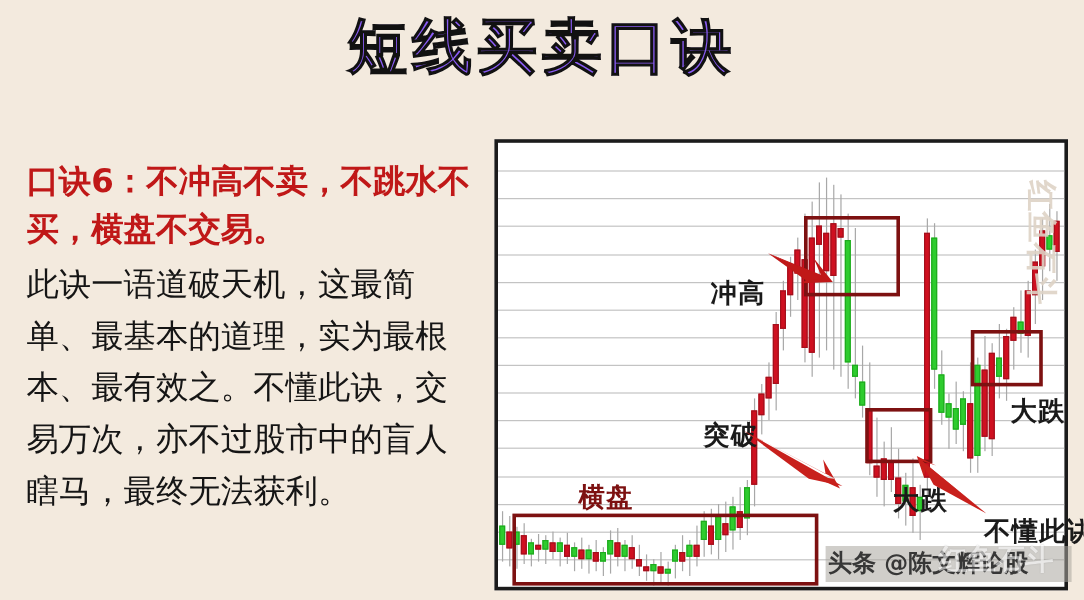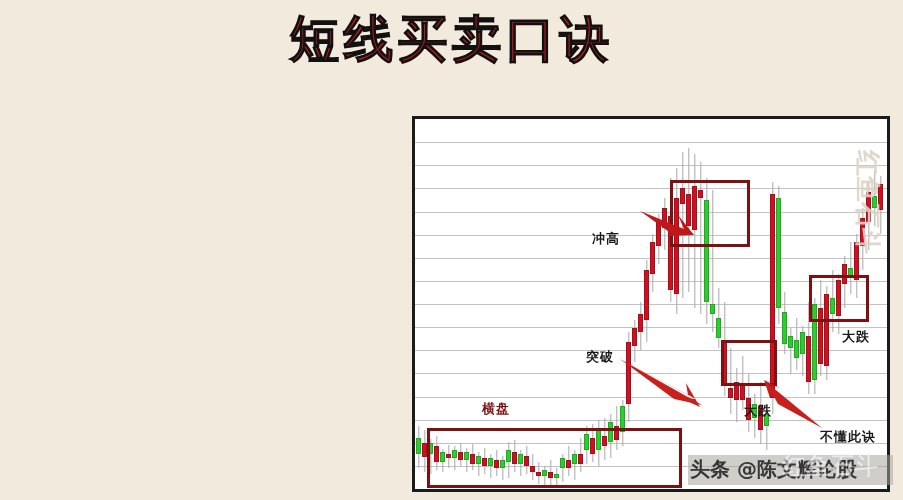--- a/index.html
+++ b/index.html
@@ -11,21 +11,21 @@
     position:relative;
   }
   #page{position:absolute;inset:0;background:#f3eade;}
 
   
   .title{
     position:absolute;left:0;top:8px;width:903px;
     text-align:center;
     font-size:50px;line-height:62px;
     font-weight:bold;
-    color:#b91c1c;
+    color:#8b5cf6;
     letter-spacing:4px;
     font-family:"DejaVu Sans","Liberation Sans",sans-serif;
     -webkit-text-stroke:1px #111;
   }
 
   
   .textcol{
     position:absolute;left:22px;top:132px;width:375px;
   }
   .lead{
@@ -77,21 +77,21 @@
 
   
   .annbox{
     position:absolute;box-sizing:border-box;
     border:3px solid #7d1111;background:transparent;
   }
 
   
   .clabel{
     position:absolute;
-    font-size:13px;font-weight:bold;color:#1a1a1a;
+    font-size:22px;font-weight:bold;color:#1a1a1a;
     font-family:"DejaVu Sans","Liberation Sans",sans-serif;
     white-space:nowrap;
     letter-spacing:1px;
   }
   .clabel.maroon{color:#7d1111;font-family:Liberation Serif, serif;}
 
   .arrow-svg{position:absolute;overflow:visible;}
 
   
   .wm{
@@ -114,20 +114,22 @@
   }
 </style>
 </head>
 <body>
 
 <div id="page">
 
   <div class="title">短线买卖口诀</div>
 
   <div class="textcol">
+    <p class="lead">口诀6：不冲高不卖，不跳水不买，横盘不交易。</p>
+    <p class="body-txt">此诀一语道破天机，这最简单、最基本的道理，实为最根本、最有效之。不懂此诀，交易万次，亦不过股市中的盲人瞎马，最终无法获利。</p>
   </div>
 
   <div class="chart-frame">
     <div class="chart-inner" id="chart-inner">
         <div class="gridline" style="top: 23px;"></div>
         <div class="gridline" style="top: 46px;"></div>
         <div class="gridline" style="top: 69px;"></div>
         <div class="gridline" style="top: 93px;"></div>
         <div class="gridline" style="top: 116px;"></div>
         <div class="gridline" style="top: 139px;"></div>

